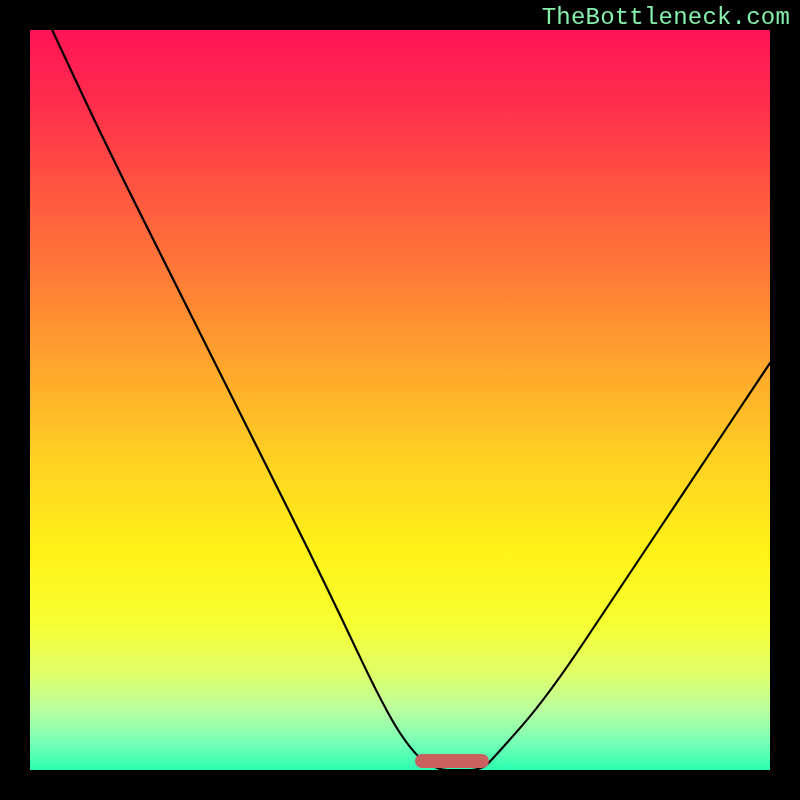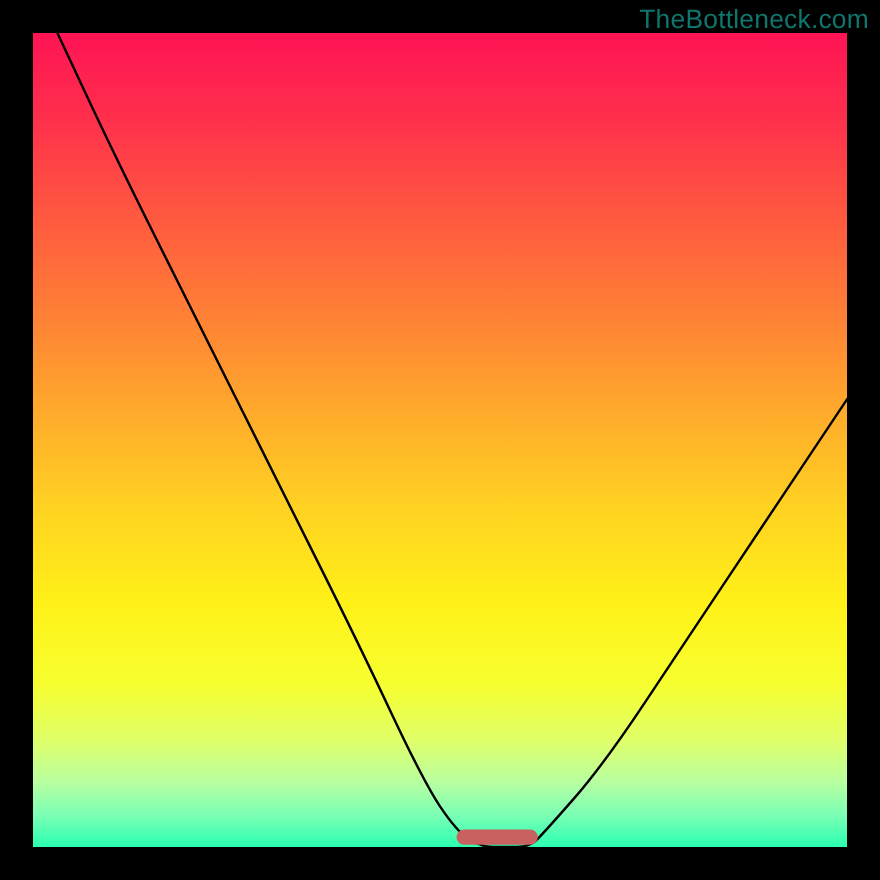--- a/index.html
+++ b/index.html
@@ -14,25 +14,26 @@
   .frame {
     position: relative;
     width: 800px;
     height: 800px;
     background: #000;
   }
   .watermark {
     position: absolute;
     top: 4px;
     right: 10px;
-    color: #0f766e;
+    color: #86efac;
     font-size: 24px;
     font-weight: 500;
     z-index: 30;
     letter-spacing: 0.2px;
+    font-family: Liberation Mono, monospace;
   }
   .plot-area {
     position: absolute;
     left: 30px;
     top: 30px;
     width: 740px;
     height: 740px;
     overflow: hidden;
   }
   .gradient {

